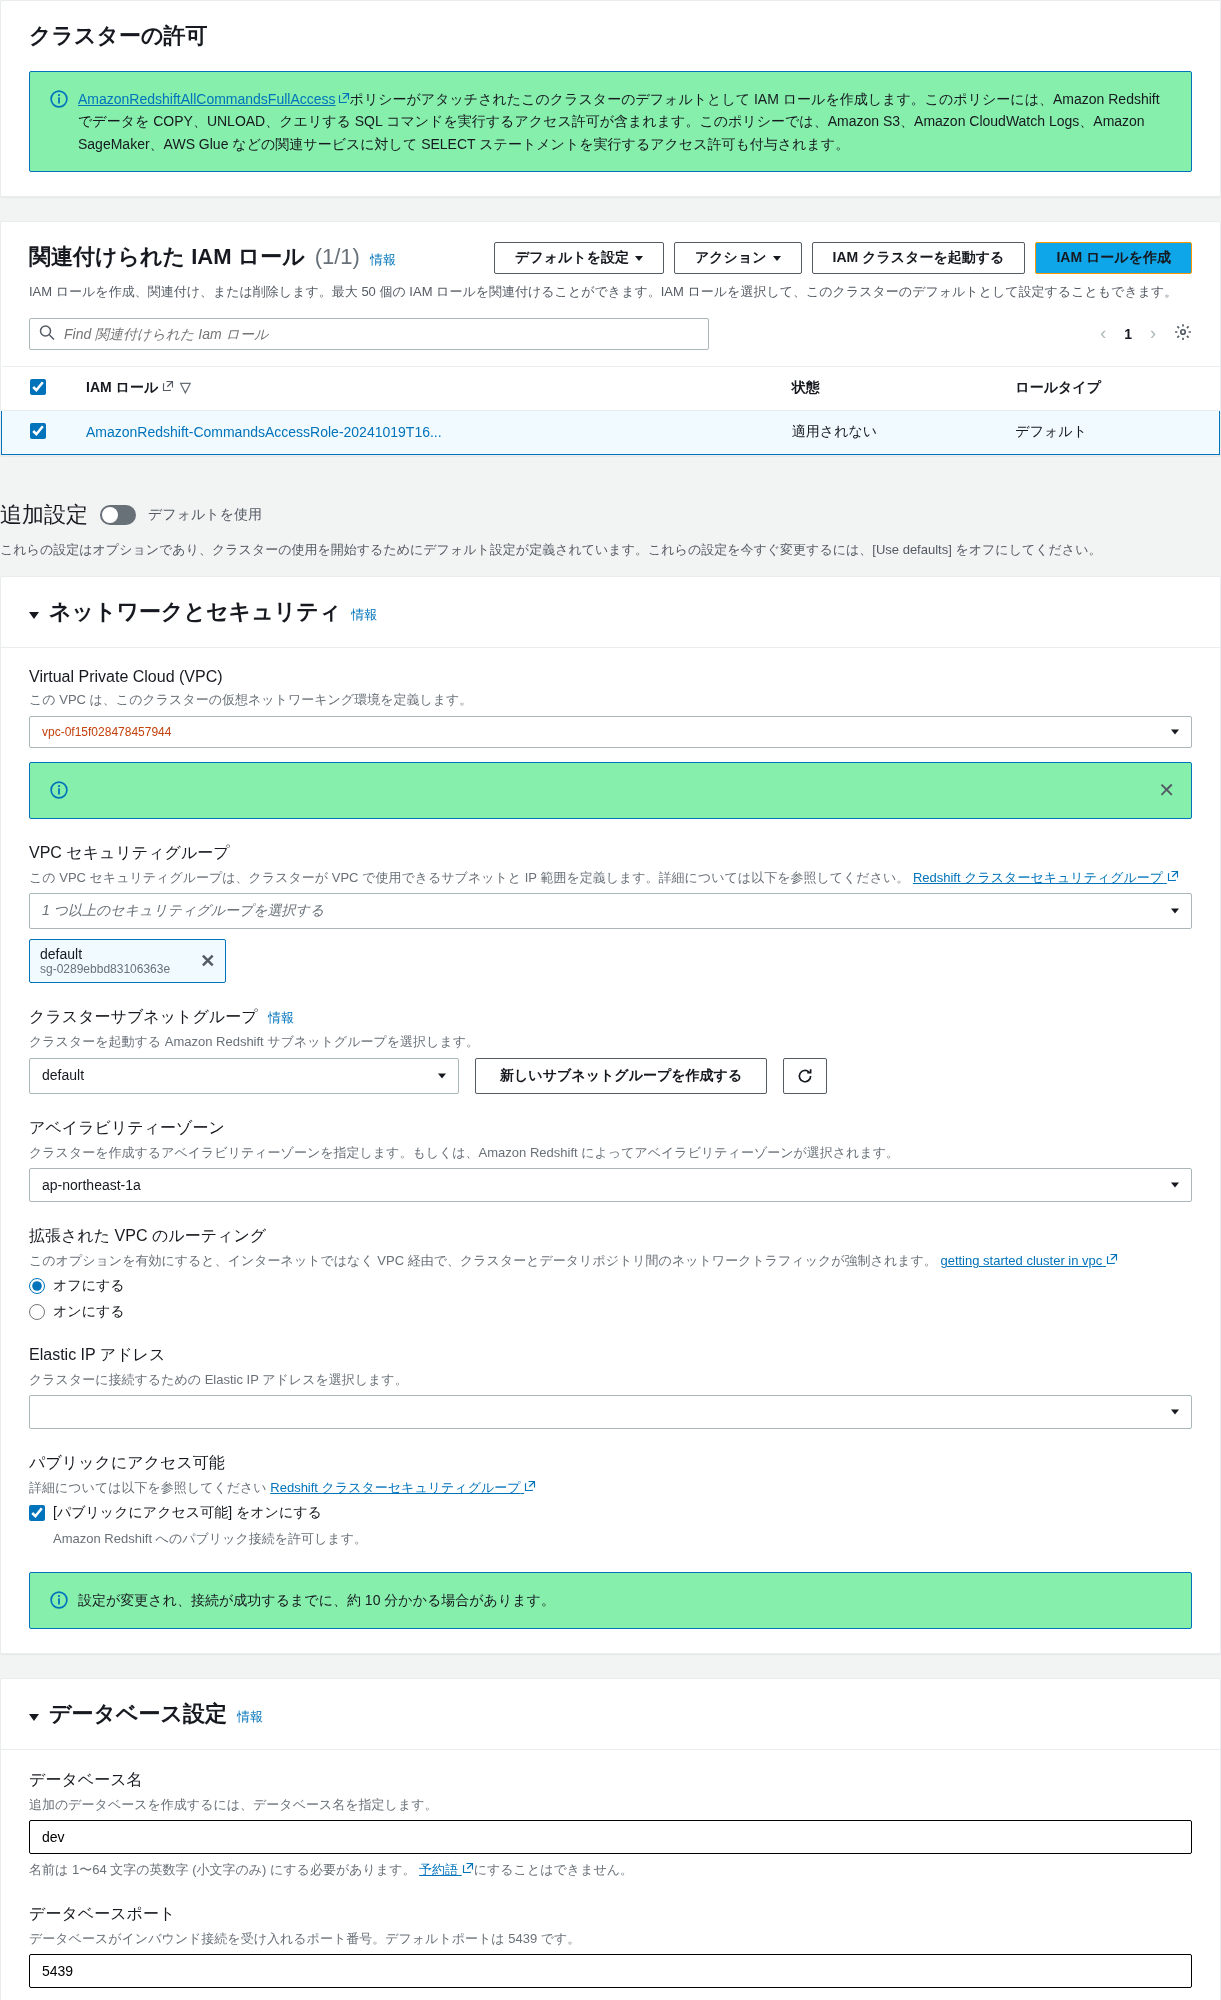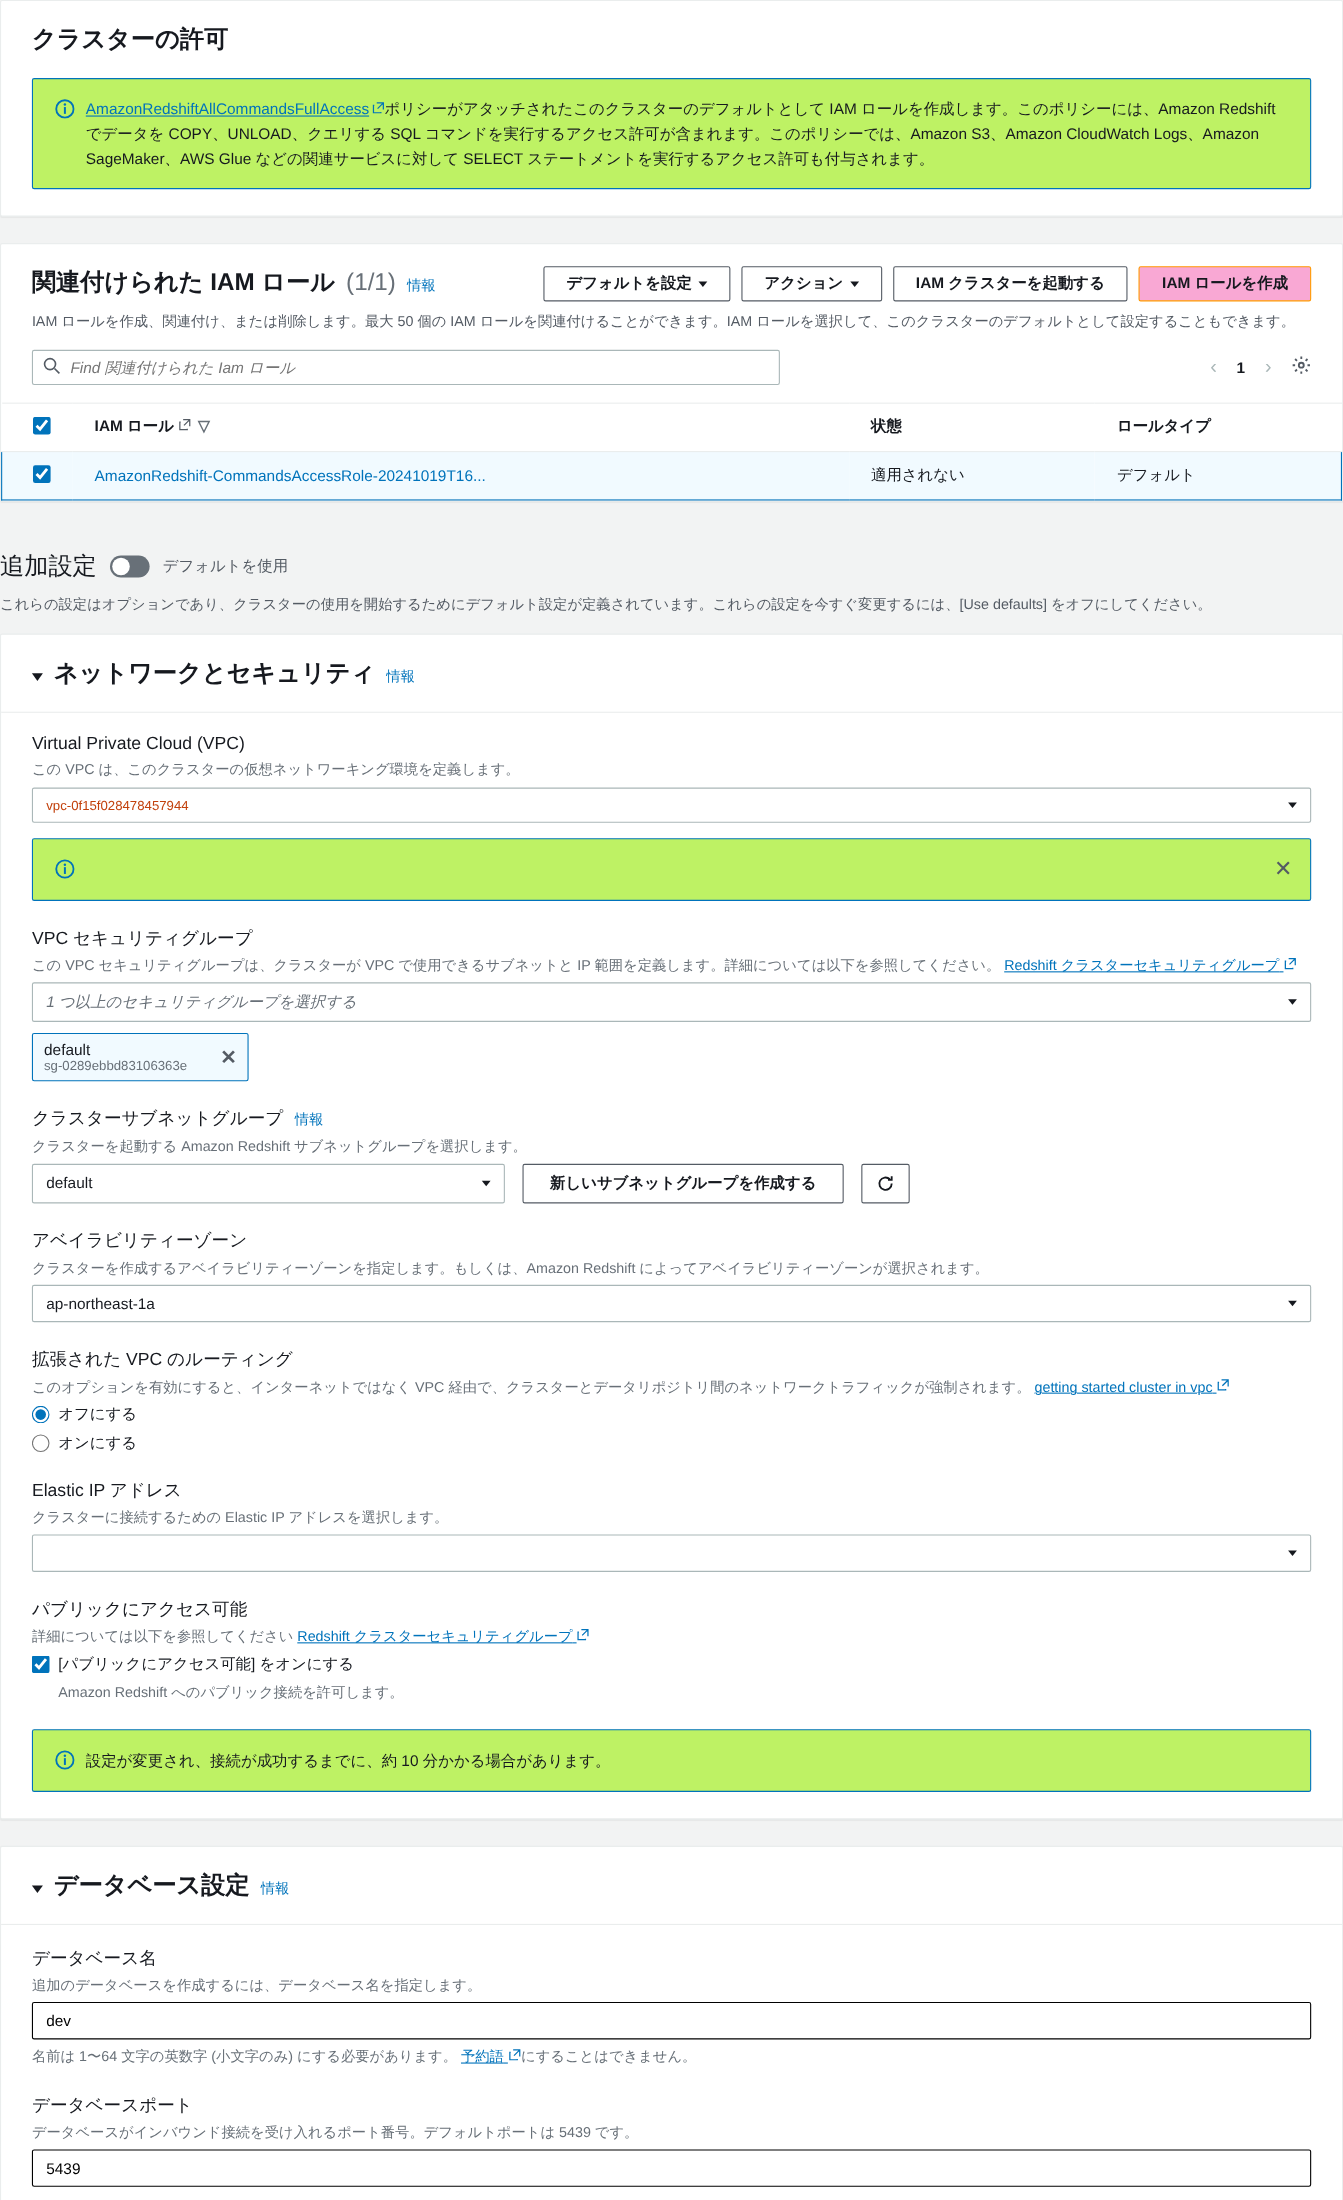--- a/index.html
+++ b/index.html
@@ -3,40 +3,40 @@
   <meta charset="utf-8">
   <style>
     * { box-sizing: border-box; margin: 0; padding: 0; font-family: "Amazon Ember", "Helvetica Neue", Arial, sans-serif; }
     body { background: #f2f3f3; font-size: 14px; color: #16191f; }
     .container { max-width: 1221px; margin: 0 auto; }
     
     .panel { background: #fff; border: 1px solid #eaeded; border-radius: 2px; margin-bottom: 24px; box-shadow: 0 1px 1px rgba(0,0,0,0.05); }
     .panel-body { padding: 20px 28px 24px; }
     .panel-title { font-size: 22px; font-weight: 700; color: #16191f; }
     
-    .info-box { border: 1px solid #0073bb; background: #bef264; border-radius: 2px; padding: 16px 20px; margin-top: 20px; display: flex; align-items: flex-start; gap: 10px; }
+    .info-box { border: 1px solid #0073bb; background: #86efac; border-radius: 2px; padding: 16px 20px; margin-top: 20px; display: flex; align-items: flex-start; gap: 10px; }
     .info-box.closable { position: relative; }
     .info-icon { color: #0073bb; flex-shrink: 0; margin-top: 2px; }
     .info-text { font-size: 14px; line-height: 1.6; color: #16191f; }
     .close-x { position: absolute; right: 16px; top: 50%; transform: translateY(-50%); cursor: pointer; color: #545b64; font-size: 20px; }
     
     a.link { color: #0073bb; text-decoration: none; cursor: pointer; }
     a.link.underlined { text-decoration: underline; }
     .ext-icon { display: inline-block; margin-left: 2px; }
     
     .section-header { display: flex; justify-content: space-between; align-items: flex-start; padding: 20px 28px 8px; flex-wrap: wrap; gap: 12px; }
     .section-title-group { display: flex; align-items: baseline; gap: 10px; }
     .section-title { font-size: 22px; font-weight: 700; }
     .section-count { font-size: 22px; font-weight: 400; color: #687078; }
     .info-link { color: #0073bb; font-size: 13px; cursor: pointer; }
     .section-actions { display: flex; gap: 10px; }
     .section-desc { padding: 0 28px 16px; font-size: 13px; color: #545b64; line-height: 1.5; }
     
     .btn { padding: 6px 20px; border: 1px solid #545b64; background: #fff; border-radius: 2px; font-size: 14px; font-weight: 700; cursor: pointer; display: inline-flex; align-items: center; gap: 6px; color: #16191f; }
-    .btn-primary { background: #f9a8d4; border-color: #ff9900; color: #16191f; }
+    .btn-primary { background: #0ea5e9; border-color: #ff9900; color: #16191f; }
     .caret-down { width: 0; height: 0; border-left: 4px solid transparent; border-right: 4px solid transparent; border-top: 5px solid currentColor; display: inline-block; }
     
     .search-row { padding: 0 28px 16px; display: flex; align-items: center; gap: 16px; }
     .search-input { flex: 0 1 680px; position: relative; }
     .search-input input { width: 100%; padding: 7px 10px 7px 34px; border: 1px solid #aab7b8; border-radius: 2px; font-size: 14px; }
     .search-input .sicon { position: absolute; left: 10px; top: 50%; transform: translateY(-50%); color: #545b64; }
     .pagination { margin-left: auto; display: flex; align-items: center; gap: 14px; }
     .pag-btn { color: #aab7b8; cursor: pointer; font-size: 18px; padding: 4px; }
     .pag-num { font-weight: 700; color: #16191f; }
     .gear { color: #545b64; cursor: pointer; }

